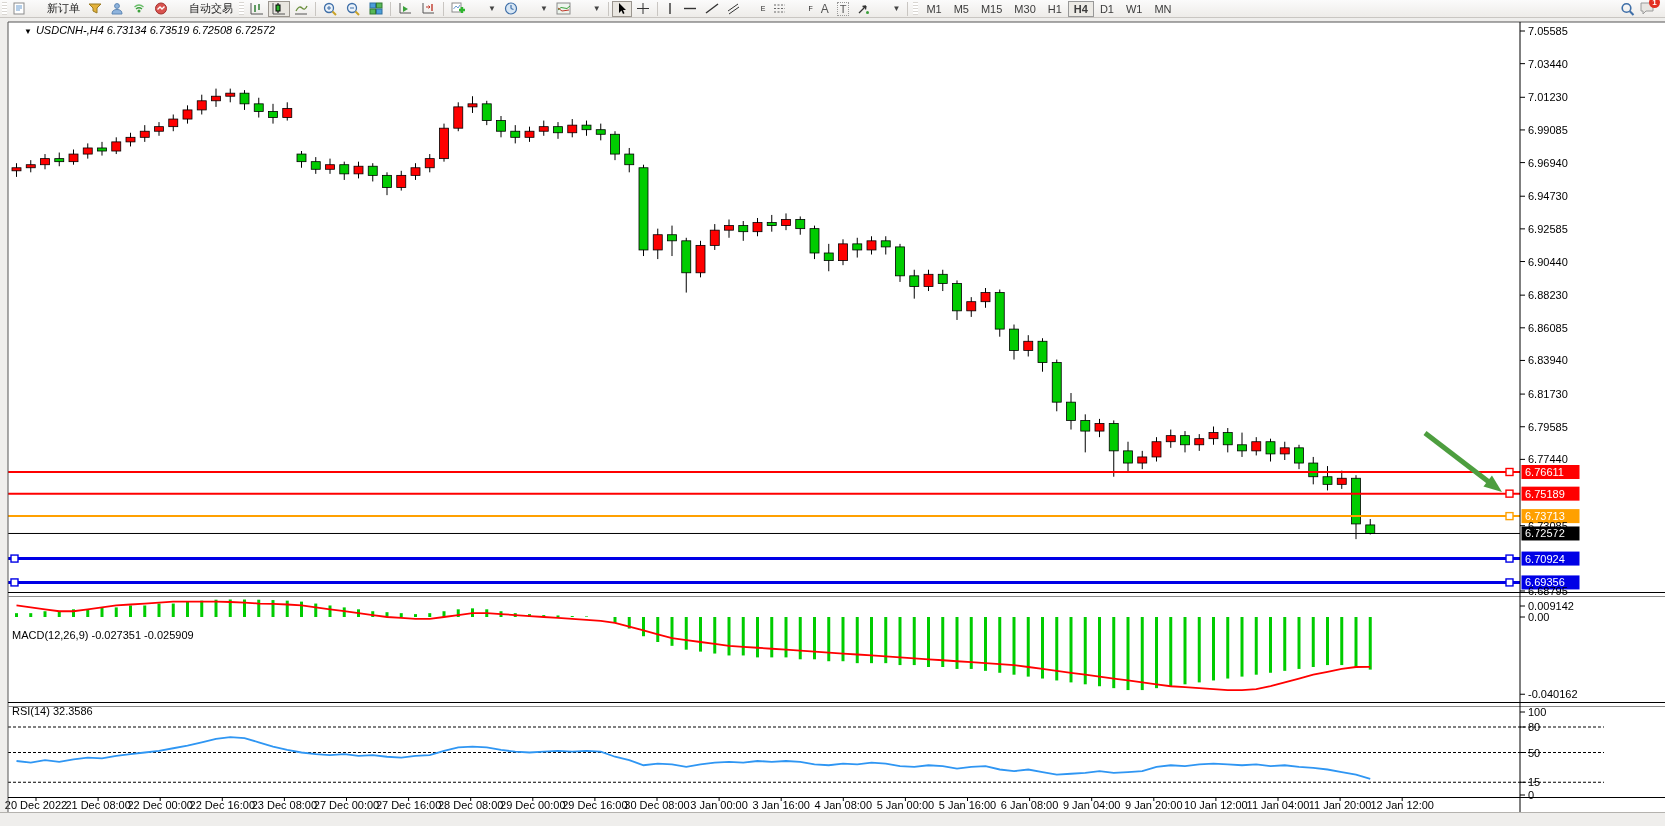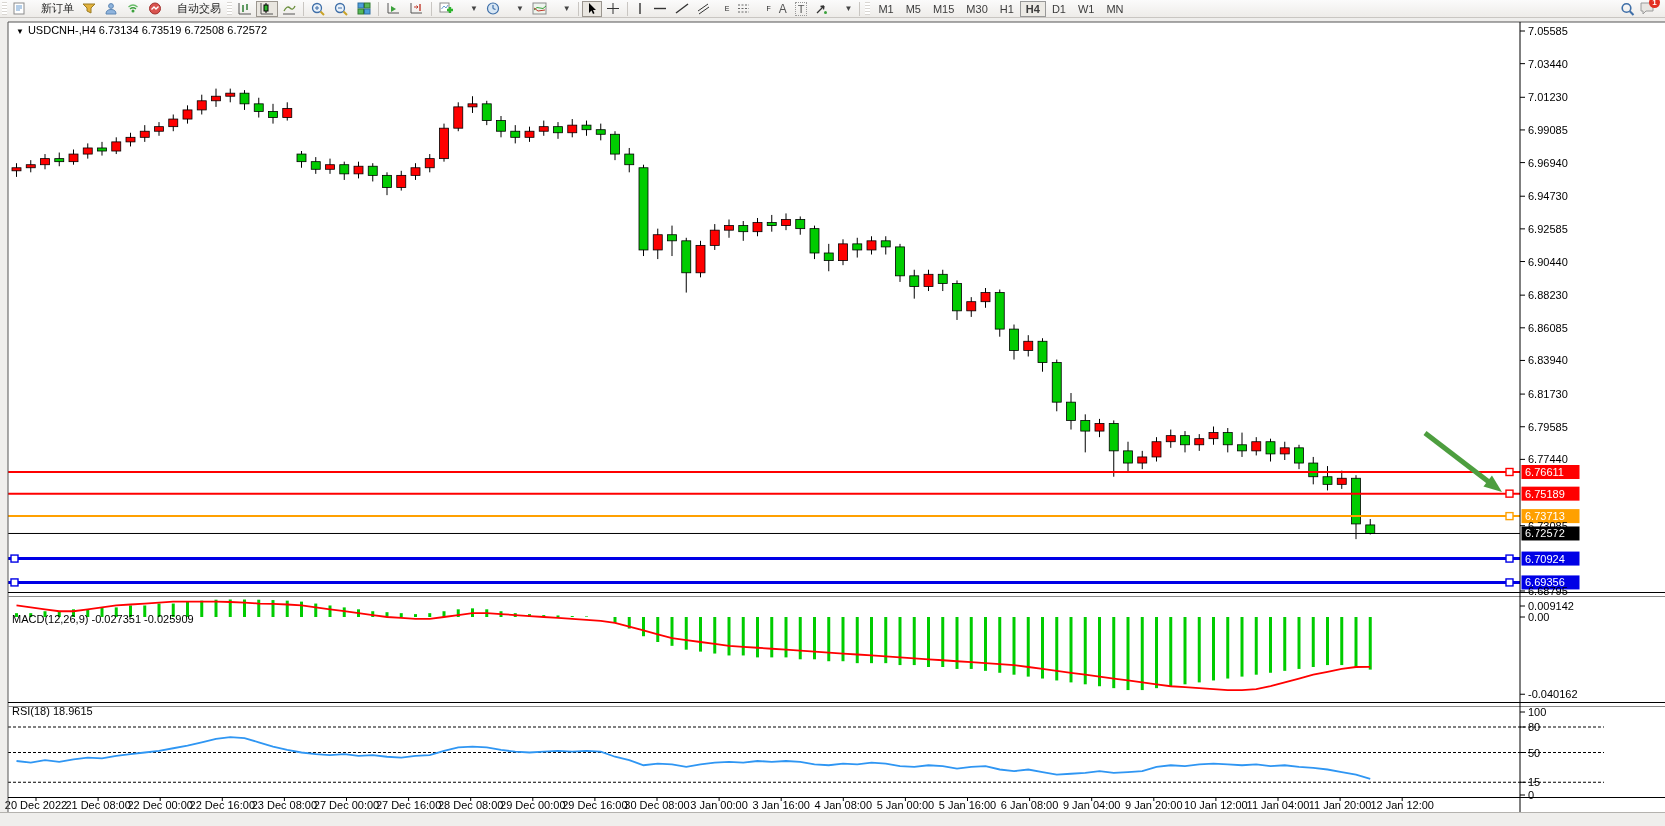--- a/index.html
+++ b/index.html
@@ -4,21 +4,21 @@
 <style>
   html,body{margin:0;padding:0;width:1665px;height:826px;overflow:hidden;
     font-family:"Liberation Sans",sans-serif;background:#efeeec;}
   .app{position:relative;width:1665px;height:826px;}
   
   .toolbar{position:absolute;left:0;top:0;width:1665px;height:17px;
     background:linear-gradient(#fbfbfb,#eeece9);border-bottom:1px solid #c9c6c2;
     display:flex;align-items:center;font-size:11px;color:#222;z-index:5;}
   .grip{width:5px;height:13px;margin:0 2px;
     background:repeating-linear-gradient(#d9d6d2 0 1px,#fff 1px 3px);}
-  .tbtn{display:flex;align-items:center;gap:15px;height:16px;padding:0 3px;border:1px solid transparent;
+  .tbtn{display:flex;align-items:center;gap:21px;height:16px;padding:0 3px;border:1px solid transparent;
     background:transparent;font-size:11px;font-family:"Liberation Sans",sans-serif;cursor:default;color:#222;white-space:nowrap;}
   .tbtn.pressed{border:1px solid #9b968f;background:#e9e6e0;}
   .caret{font-size:8px;color:#444;margin-left:1px;}
   .sep{width:1px;height:14px;background:#c9c6c2;margin:0 3px;}
   .tf{padding:0 5px;color:#3c3c3c;}
   .tf.active{border:1px solid #989898;background:#eceae5;font-weight:bold;}
   .spacer{flex:1;}
   .badge{position:absolute;top:-4px;right:-5px;background:#e33022;color:#fff;border-radius:50%;
     width:11px;height:11px;font-size:8px;line-height:11px;text-align:center;font-weight:bold;}
   .chatwrap{position:relative;margin-right:10px;}
@@ -693,18 +693,18 @@
           <line x1="8" y1="706.5" x2="1665" y2="706.5" stroke="#8a8a8a" stroke-width="1"></line>
           <line x1="8" y1="797.5" x2="1665" y2="797.5" stroke="#000" stroke-width="1"></line>
           <line x1="0" y1="812.5" x2="1665" y2="812.5" stroke="#b4b2ae" stroke-width="1"></line>
           <line x1="1520" y1="22" x2="1520" y2="812" stroke="#000" stroke-width="1"></line>
         </g>
         <g>
           <line x1="1425" y1="433" x2="1490.8871884640387" y2="483.48498856335436" stroke="#4D9E3F" stroke-width="5"></line>
           <polygon points="1502,492 1483.4545937354412,486.6085339208648 1491.9696051720869,475.49572238490356" fill="#4D9E3F"></polygon>
         </g>
       </svg>
-    <div class="pane-label" style="left:16px;top:7px;"><span class="tri">▼</span><span>USDCNH-,H4 6.73134 6.73519 6.72508 6.72572</span></div>
-    <div class="pane-label" style="left:12px;top:596px;">MACD(12,26,9) -0.027351 -0.025909</div>
-    <div class="pane-label" style="left:12px;top:688px;">RSI(18) 18.9615</div>
+    <div class="pane-label" style="left:24px;top:7px;font-style:italic;"><span class="tri">▼</span><span>USDCNH-,H4 6.73134 6.73519 6.72508 6.72572</span></div>
+    <div class="pane-label" style="left:12px;top:612px;">MACD(12,26,9) -0.027351 -0.025909</div>
+    <div class="pane-label" style="left:12px;top:688px;">RSI(14) 32.3586</div>
   </div>
 
 </div>
 
 </body></html>

